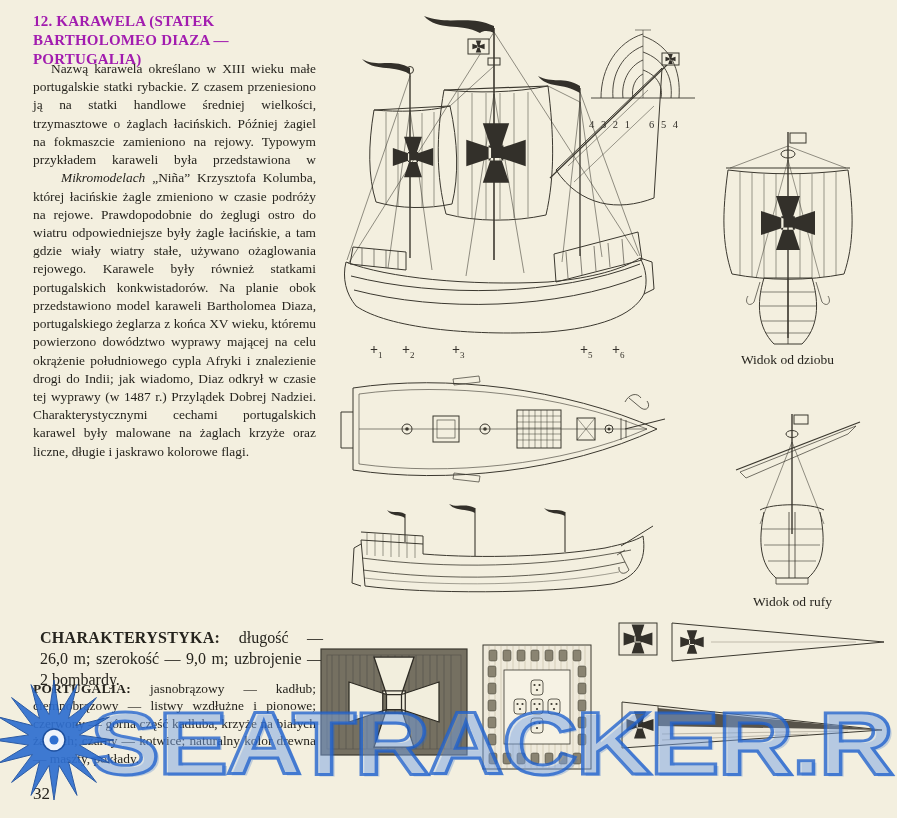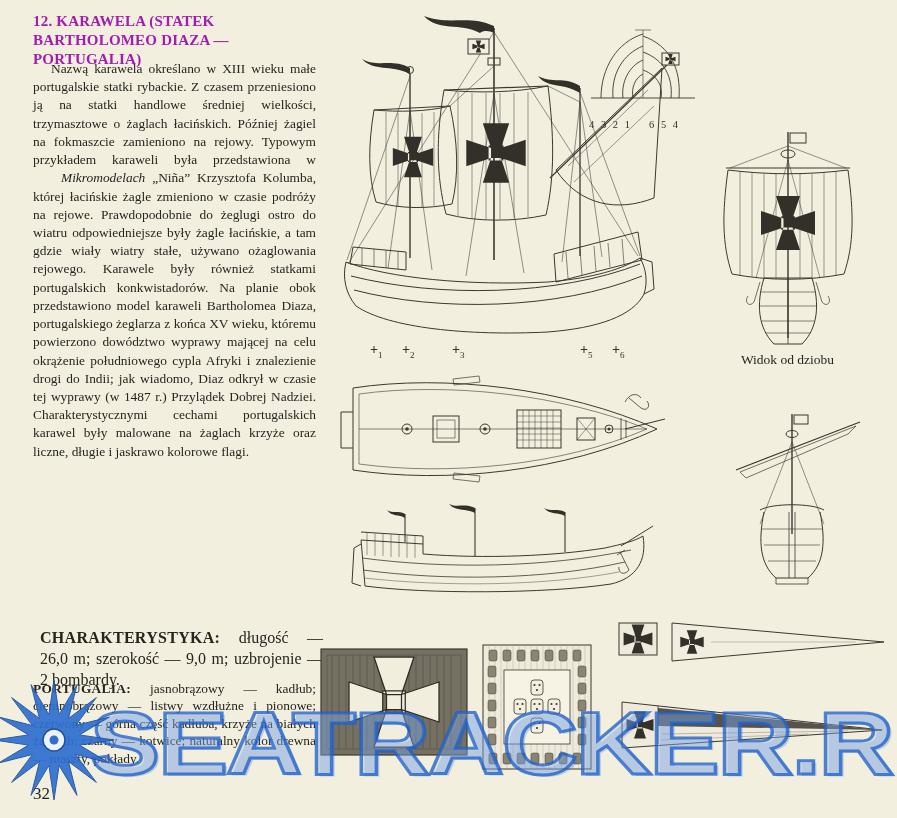--- a/index.html
+++ b/index.html
@@ -189,20 +189,21 @@
       <path d="M34,58 L158,10" stroke-width="1.2"></path>
       <path d="M38,60 L154,14 L146,22 L44,66 Z" stroke-width="0.7"></path>
       <path d="M90,30 L58,112 M90,30 L122,112" stroke-width="0.55"></path>
       <path d="M58,98 C70,91 110,91 122,98"></path>
       <path d="M62,100 C56,130 58,152 74,166 L106,166 C122,152 124,130 118,100"></path>
       <path d="M60,117 L120,117 M62,133 L118,133 M66,149 L114,149" stroke-width="0.6"></path>
       <path d="M87,100 L87,166 M93,100 L93,166" stroke-width="0.8"></path>
       <path d="M74,166 L74,172 L106,172 L106,166" stroke-width="0.8"></path>
     </g>
   </svg>
+  <div class="abs drawlabel" style="left:700px;top:594px;width:185px">Widok od rufy</div>
 
   <svg class="abs" style="left:318px;top:646px" width="152" height="112" viewBox="0 0 152 112">
     <defs>
         <path id="cx3" d="M-3,-3 L-8,-18 L8,-18 L3,-3 Z M3,-3 L18,-8 L18,8 L3,3 Z M-3,3 L-8,18 L8,18 L3,3 Z M-3,-3 L-18,-8 L-18,8 L-3,3 Z M-4.5,-4.5 L4.5,-4.5 L4.5,4.5 L-4.5,4.5 Z"></path>
       </defs>
     <rect x="3" y="3" width="146" height="106" fill="#757061" stroke="#3b382f" stroke-width="1.2"></rect>
     <path d="M14,9 V103 M21,9 V103 M28,9 V103 M35,9 V103 M42,9 V103 M49,9 V103 M56,9 V103 M63,9 V103 M70,9 V103 M77,9 V103 M84,9 V103 M91,9 V103 M98,9 V103 M105,9 V103 M112,9 V103 M119,9 V103 M126,9 V103 M133,9 V103" stroke="#55514a" stroke-width="0.7" fill="none"></path>
     <rect x="9" y="9" width="134" height="94" fill="none" stroke="#56524a" stroke-width="0.6"></rect>
     <use href="#cx3" transform="translate(76,56) scale(2.5)" fill="#f2eedd" stroke="#2e2b24" stroke-width="0.5"></use>
   </svg>

